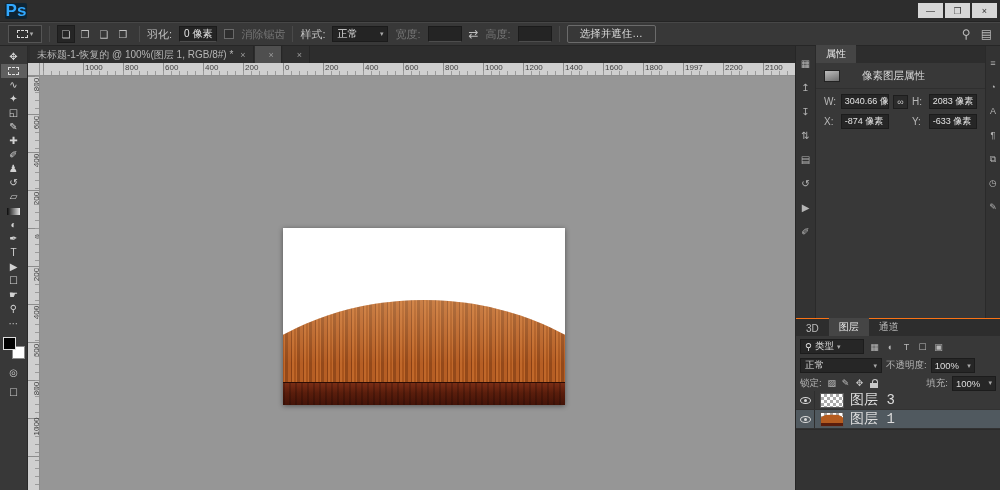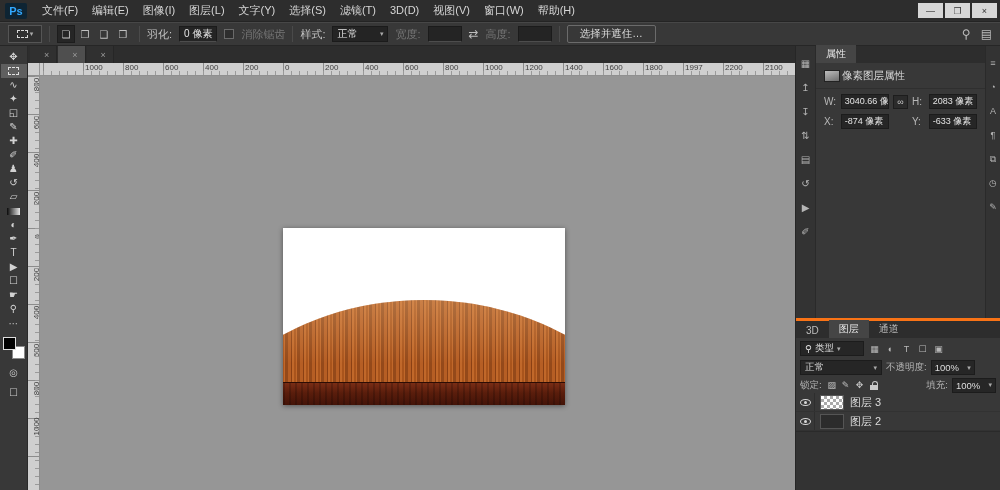--- a/index.html
+++ b/index.html
@@ -5,21 +5,21 @@
   * { margin:0; padding:0; box-sizing:border-box; }
   html,body { width:1000px; height:490px; overflow:hidden; }
   body {
     font-family:"Liberation Sans","DejaVu Sans",sans-serif;
     font-size:11px; background:#2d2d2d; color:#cccccc; position:relative;
     -webkit-font-smoothing:antialiased;
   }
 
   
   .menubar { height:22px; background:#2d2d2d; display:flex; align-items:center; padding-left:5px; border-bottom:1px solid #242424; }
-  .ps-logo { width:22px; height:16px; background:#0e2433; color:#31a8ff; font-weight:bold; font-size:11px;
+  .ps-logo { width:22px; height:16px; background:#0e2433; color:#31a8ff; font-weight:bold; font-size:17px;
     display:flex; align-items:center; justify-content:center; border-radius:2px; margin-right:8px; }
   .menu-item { padding:0 7px; color:#d6d6d6; font-size:11px; line-height:21px; cursor:default; white-space:nowrap; }
   .win-controls { margin-left:auto; display:flex; gap:2px; margin-right:3px; }
   .winbtn { width:25px; height:15px; background:#d7d7d7; color:#333; font-size:9px; display:flex; align-items:center; justify-content:center; }
 
   
   .optionsbar { height:24px; background:#383838; border-top:1px solid #474747; border-bottom:1px solid #262626;
     display:flex; align-items:center; padding:0 8px; gap:7px; white-space:nowrap; }
   .tool-preset { width:34px; height:18px; background:#2f2f2f; border:1px solid #555; display:flex; align-items:center; justify-content:center; gap:2px; }
   .mini-marquee { width:11px; height:8px; border:1px dashed #d8d8d8; display:inline-block; }
@@ -102,32 +102,32 @@
   .strip { background:#333333; display:flex; flex-direction:column; align-items:center; padding-top:6px; gap:2px; }
   .strip-left { width:20px; border-right:1px solid #2a2a2a; }
   .strip-right { width:15px; border-left:1px solid #2a2a2a; }
   .strip-icon { width:100%; height:22px; display:flex; align-items:center; justify-content:center; color:#b5b5b5; font-size:10px; }
   .strip-right .strip-icon { font-size:9px; }
 
   .properties { flex:1; background:#383838; display:flex; flex-direction:column; min-width:0; }
   .panel-tabs { height:17px; background:#2d2d2d; display:flex; align-items:flex-end; }
   .ptab { padding:2px 10px 2px; color:#bdbdbd; font-size:10px; white-space:nowrap; }
   .ptab.active { background:#454545; color:#e9e9e9; }
-  .prop-header { display:flex; align-items:center; gap:2px; padding:6px 8px 5px; border-bottom:1px solid #2f2f2f; }
+  .prop-header { display:flex; align-items:center; gap:22px; padding:6px 8px 5px; border-bottom:1px solid #2f2f2f; }
   .prop-thumb { width:16px; height:12px; background:linear-gradient(160deg,#bdbdbd,#6e6e6e); border:1px solid #222; }
   .prop-title { font-size:10.5px; color:#d8d8d8; }
   .prop-row { display:flex; align-items:center; gap:4px; padding:5px 8px 0; }
   .prop-label { font-size:10px; color:#b8b8b8; width:14px; }
   .prop-field { background:#262626; border:1px solid #1c1c1c; height:15px; width:52px; color:#e3e3e3; font-size:9px;
     display:flex; align-items:center; padding:0 3px; overflow:hidden; white-space:nowrap; }
   .link-box { width:16px; height:14px; background:#2b2b2b; border:1px solid #1d1d1d; color:#c8c8c8; font-size:9px;
     display:flex; align-items:center; justify-content:center; }
 
   
-  .layers { flex:1; background:#383838; border-top:3px solid #f97316; display:flex; flex-direction:column; min-height:0; }
+  .layers { flex:1; background:#383838; border-top:1px solid #f97316; display:flex; flex-direction:column; min-height:0; }
   .filter-row { height:19px; display:flex; align-items:center; padding:2px 4px 0; gap:3px; }
   .type-dd { display:flex; align-items:center; gap:3px; background:#262626; border:1px solid #1c1c1c; height:15px; padding:0 4px;
     color:#dddddd; font-size:9.5px; width:64px; }
   .filter-icon { width:15px; height:15px; display:flex; align-items:center; justify-content:center; color:#b8b8b8; font-size:9px; }
   .blend-row { height:19px; display:flex; align-items:center; padding:2px 4px 0; gap:4px; }
   .blend-dd { display:flex; align-items:center; justify-content:space-between; background:#262626; border:1px solid #1c1c1c;
     height:15px; padding:0 4px; color:#dddddd; font-size:9.5px; width:82px; }
   .small-label { font-size:9.5px; color:#b5b5b5; white-space:nowrap; }
   .pct-dd { display:flex; align-items:center; justify-content:space-between; background:#262626; border:1px solid #1c1c1c;
     height:15px; padding:0 3px; color:#dddddd; font-size:9.5px; width:44px; }
@@ -146,44 +146,30 @@
   .layer-thumb { width:24px; height:15px; border:1px solid #555; margin:0 6px 0 5px; flex-shrink:0; position:relative; overflow:hidden; }
   .thumb-checker, .thumb-wood {
     background-color:#ffffff;
     background-image:linear-gradient(45deg,#aaa 25%,transparent 25%,transparent 75%,#aaa 75%),
                      linear-gradient(45deg,#aaa 25%,transparent 25%,transparent 75%,#aaa 75%);
     background-size:6px 6px; background-position:0 0,3px 3px; }
   .thumb-wood::after { content:''; position:absolute; left:-4px; right:-4px; bottom:0; height:62%;
     background:#b45c20; border-radius:50% 50% 0 0 / 100% 100% 0 0; border-bottom:3px solid #5a1d0c; }
   .thumb-dark { background:#2c2c2c; }
   .thumb-white { background:#ffffff; }
-  .layer-name { font-size:11px; color:#dddddd; white-space:nowrap; overflow:hidden; }
+  .layer-name { font-size:14px; color:#dddddd; white-space:nowrap; overflow:hidden;font-family:Liberation Mono, monospace; }
   .row-lock { display:none; margin-left:auto; margin-right:8px; }
   .layer-row.locked .row-lock { display:inline-block; }
   .layers-footer { flex:1; background:#333333; border-top:1px solid #2a2a2a; }
 </style>
 </head>
 <body>
 
 <div class="menubar">
   <div class="ps-logo">Ps</div>
-  <div style="display:flex">
-
-  <span class="menu-item">文件(F)</span>
-      <span class="menu-item">编辑(E)</span>
-      <span class="menu-item">图像(I)</span>
-      <span class="menu-item">图层(L)</span>
-      <span class="menu-item">文字(Y)</span>
-      <span class="menu-item">选择(S)</span>
-      <span class="menu-item">滤镜(T)</span>
-      <span class="menu-item">3D(D)</span>
-      <span class="menu-item">视图(V)</span>
-      <span class="menu-item">窗口(W)</span>
-      <span class="menu-item">帮助(H)</span>
-    </div>
   <div class="win-controls">
 
   <span class="winbtn">—</span>
       <span class="winbtn">❐</span>
       <span class="winbtn">×</span>
     </div>
 </div>
 
 <div class="optionsbar">
   <div class="tool-preset">
@@ -309,20 +295,21 @@
       <span class="swatch-bg" style="background:#ffffff"></span>
     </div>
     <div class="tool-bottom">◎</div>
     <div class="tool-bottom">☐</div>
   </div>
 
   <div class="center">
     <div class="tabbar">
 
         <div class="doc-tab">
+          <span class="tab-label">未标题-1-恢复的 @ 100%(图层 1, RGB/8#) *</span>
           <span class="tab-close">×</span>
         </div>
 
         <div class="doc-tab active">
           <span class="tab-close">×</span>
         </div>
 
         <div class="doc-tab">
           <span class="tab-close">×</span>
         </div>
@@ -519,27 +506,27 @@
 
           <div class="layer-row">
             <span class="eye-cell">
               <span class="eye"></span>
             </span>
             <span class="layer-thumb thumb-checker"></span>
             <span class="layer-name">图层 3</span>
 
           </div>
 
-
-          <div class="layer-row">
+          <div class="layer-row selected">
             <span class="eye-cell">
               <span class="eye"></span>
             </span>
-            <span class="layer-thumb thumb-dark"></span>
-            <span class="layer-name">图层 2</span>
+            <span class="layer-thumb thumb-wood"></span>
+            <span class="layer-name">图层 1</span>
 
           </div>
+
 
         </div>
       <div class="layers-footer"></div>
     </div>
   </div>
 </div>
 
 </body></html>

